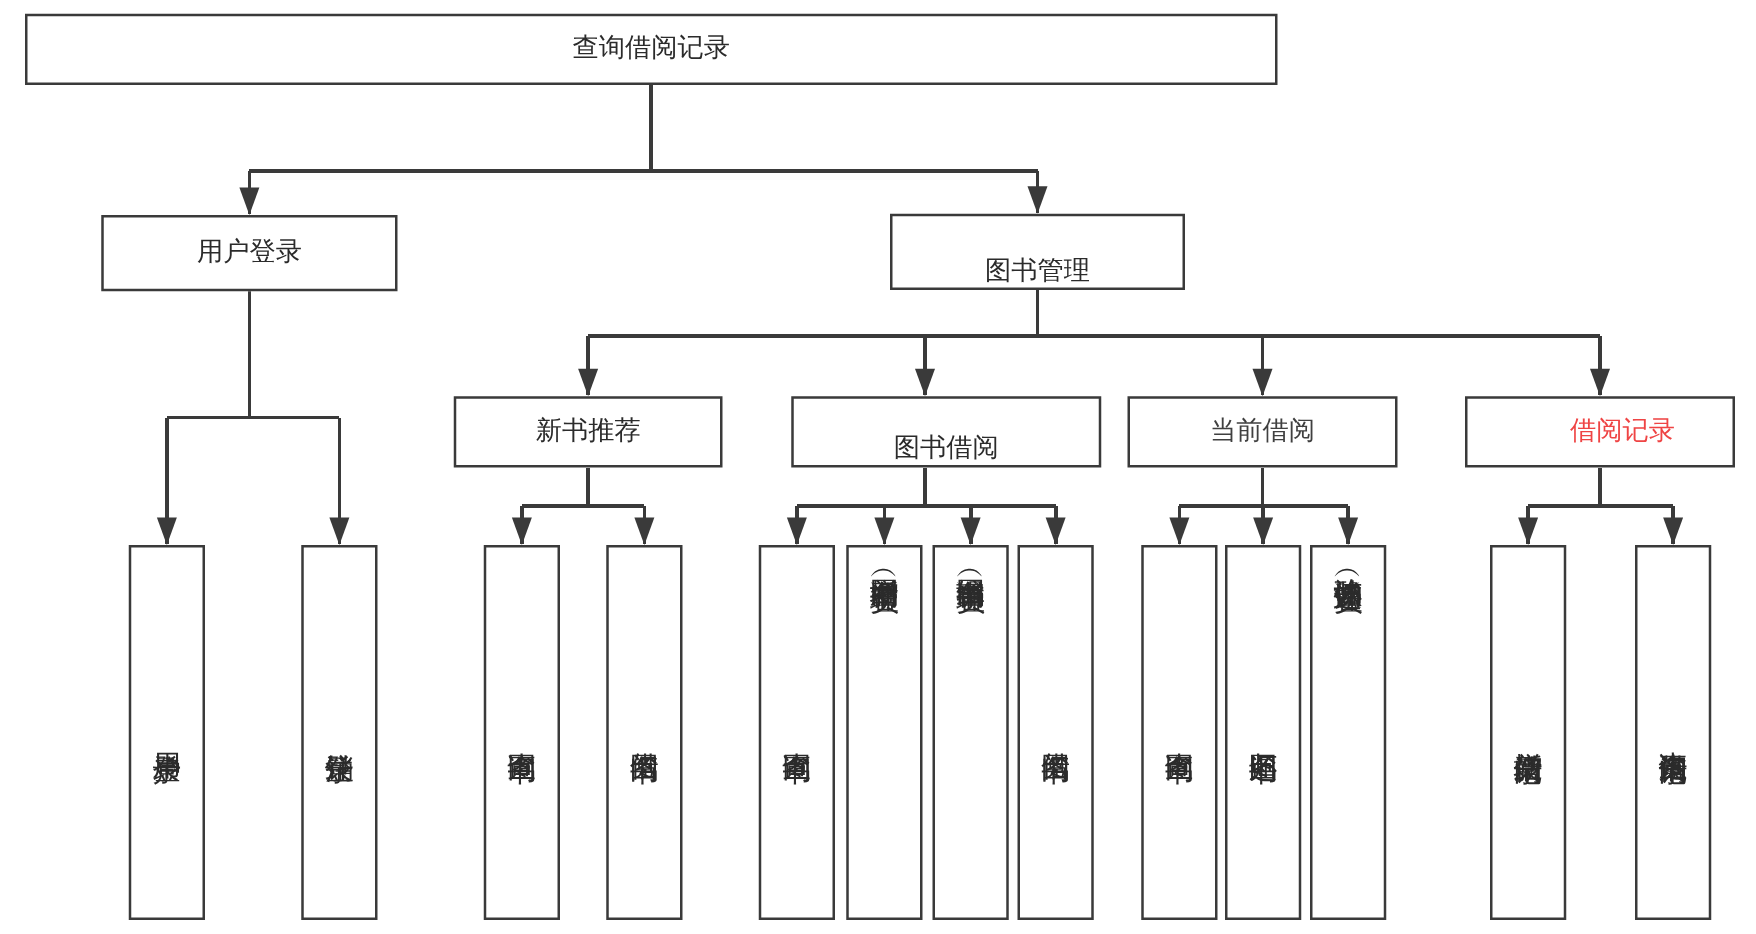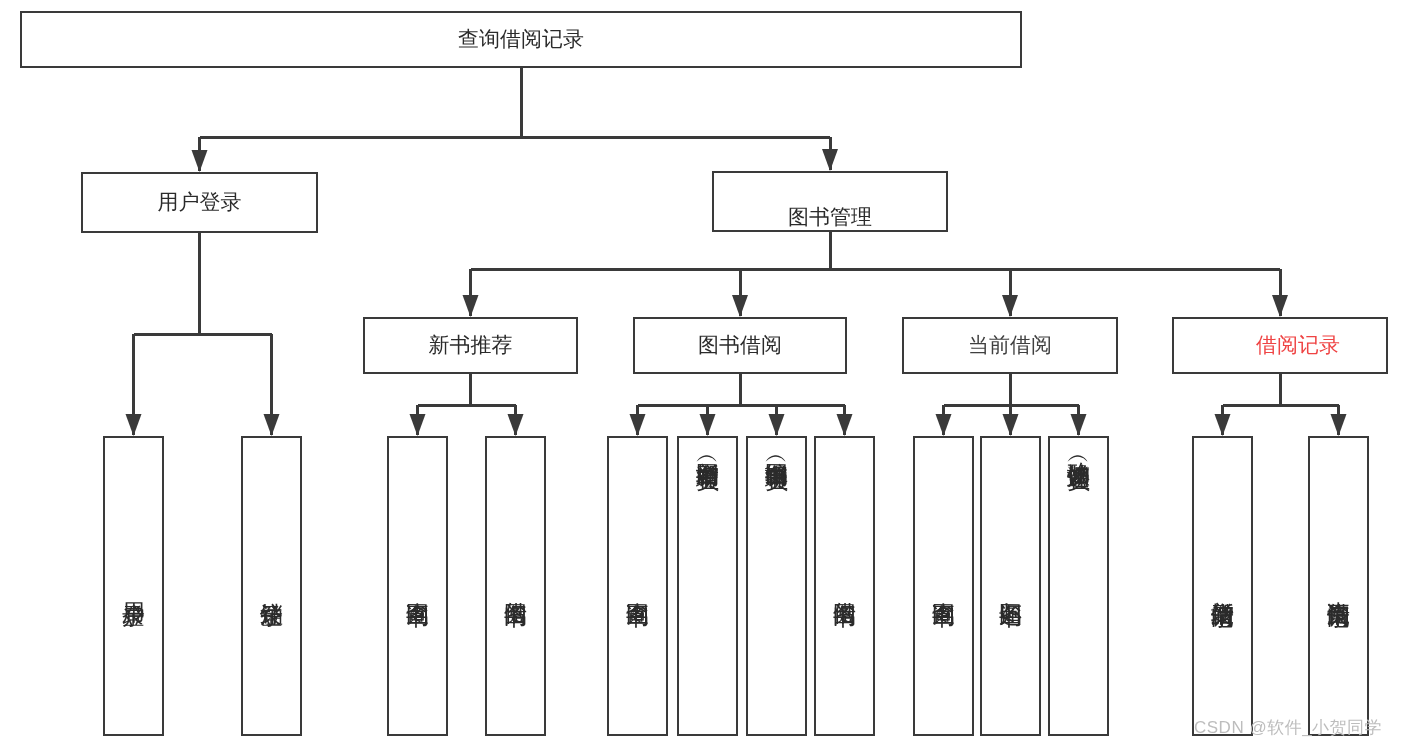--- a/index.html
+++ b/index.html
@@ -137,21 +137,21 @@
       </div>
       <div class="node horizontal" style="left: 81px; top: 172px; width: 237px; height: 61px; border-color: rgb(58, 58, 58); background: rgb(255, 255, 255);">
         <span class="node-label" style="color: rgb(43, 43, 43);">用户登录</span>
       </div>
       <div class="node horizontal" style="left: 712px; top: 171px; width: 236px; height: 61px; border-color: rgb(58, 58, 58); background: rgb(255, 255, 255);">
         <span class="node-label" style="color: rgb(43, 43, 43); margin-top: 32px;">图书管理</span>
       </div>
       <div class="node horizontal" style="left: 363px; top: 317px; width: 215px; height: 57px; border-color: rgb(58, 58, 58); background: rgb(255, 255, 255);">
         <span class="node-label" style="color: rgb(43, 43, 43);">新书推荐</span>
       </div>
-      <div class="node horizontal" style="left: 633px; top: 317px; width: 214px; height: 57px; border-color: rgb(58, 58, 58); background: rgb(255, 255, 255);">
+      <div class="node horizontal" style="left: 633px; top: 317px; width: 248px; height: 57px; border-color: rgb(58, 58, 58); background: rgb(255, 255, 255); align-items: flex-end;">
         <span class="node-label" style="color: rgb(43, 43, 43);">图书借阅</span>
       </div>
       <div class="node horizontal" style="left: 902px; top: 317px; width: 216px; height: 57px; border-color: rgb(58, 58, 58); background: rgb(255, 255, 255);">
         <span class="node-label" style="color: #404040;">当前借阅</span>
       </div>
       <div class="node horizontal" style="left: 1172px; top: 317px; width: 216px; height: 57px; border-color: rgb(58, 58, 58); background: rgb(255, 255, 255);">
         <span class="node-label" style="color: #ef4444; margin-left: 36px;">借阅记录</span>
       </div>
       <div class="node vertical centered" style="left: 103px; top: 436px; width: 61px; height: 300px; border-color: rgb(58, 58, 58); background: rgb(255, 255, 255);">
         <span class="node-label" style="color: rgb(43, 43, 43);">用户登录</span>
@@ -186,14 +186,13 @@
       <div class="node vertical" style="left: 1048px; top: 436px; width: 61px; height: 300px; border-color: rgb(58, 58, 58); background: rgb(255, 255, 255);">
         <span class="node-label" style="color: rgb(43, 43, 43);">确认归还（管理员）</span>
       </div>
       <div class="node vertical centered" style="left: 1192px; top: 436px; width: 61px; height: 300px; border-color: rgb(58, 58, 58); background: rgb(255, 255, 255);">
         <span class="node-label" style="color: rgb(43, 43, 43);">新增借阅记录</span>
       </div>
       <div class="node vertical centered" style="left: 1308px; top: 436px; width: 61px; height: 300px; border-color: rgb(58, 58, 58); background: rgb(255, 255, 255);">
         <span class="node-label" style="color: rgb(43, 43, 43);">查询借阅记录</span>
       </div>
     </div>
-  <div class="watermark" style="left: 1194px; top: 716px; color: rgb(189, 189, 189);">CSDN @软件_小贺同学</div>
 </div>
 
 </body></html>

